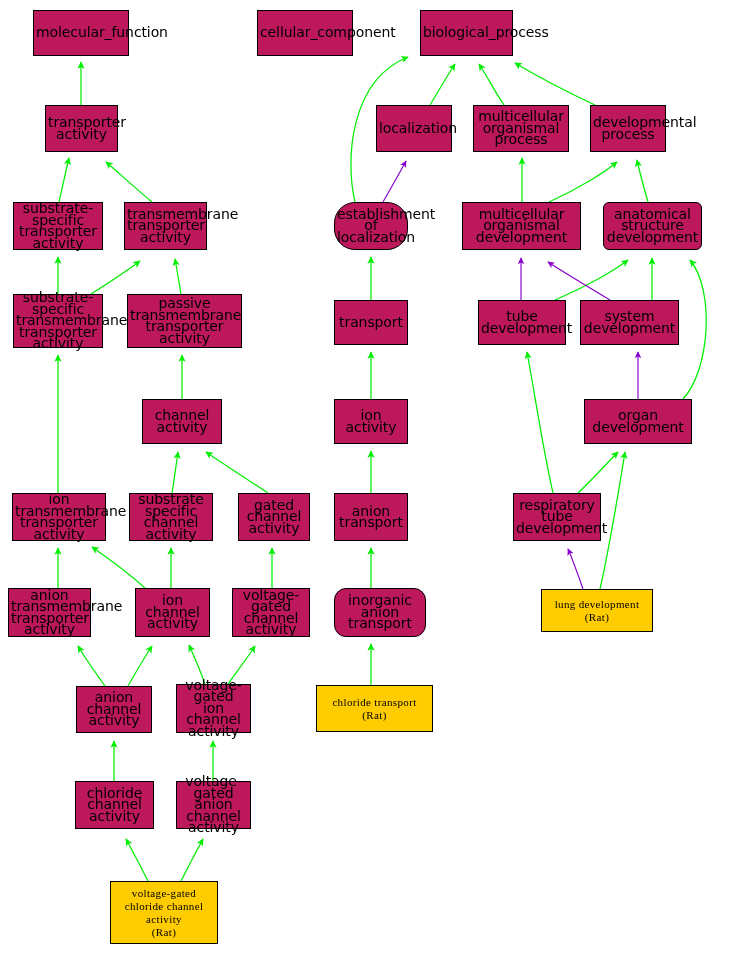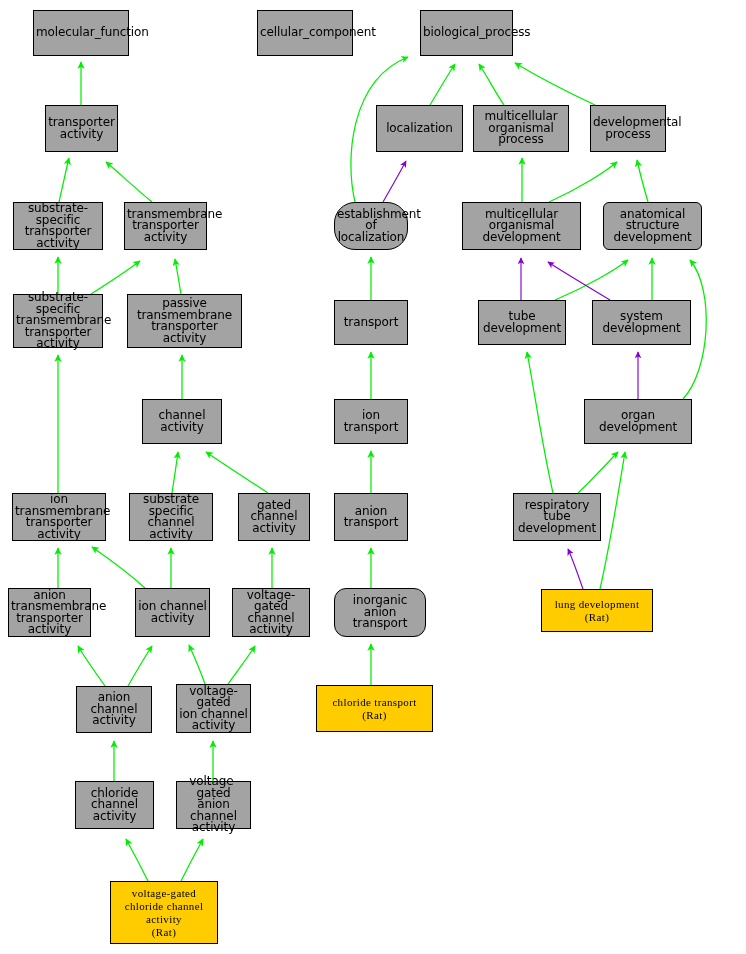--- a/index.html
+++ b/index.html
@@ -21,26 +21,26 @@
     left: 0;
     top: 0;
     width: 746px;
     height: 954px;
     pointer-events: none;
   }
   .node {
     position: absolute;
     box-sizing: border-box;
     border: 1px solid #000000;
-    background: #a3a3a3;
+    background: #be185d;
     display: flex;
     align-items: center;
     justify-content: center;
     text-align: center;
-    font-size: 12px;
+    font-size: 14px;
     line-height: 11.5px;
     color: #000000;
     padding: 1px 2px;
     z-index: 5;
     letter-spacing: -0.1px;
   }
   .node.highlight {
     background: #ffcc00;
     font-size: 11px;
     line-height: 13px;
@@ -117,21 +117,21 @@
       </div>
       <div class="node" style="left: 257px; top: 10px; width: 96px; height: 46px;">
         <span>cellular_component</span>
       </div>
       <div class="node" style="left: 420px; top: 10px; width: 93px; height: 46px;">
         <span>biological_process</span>
       </div>
       <div class="node" style="left: 45px; top: 105px; width: 73px; height: 47px;">
         <span>transporter<br>activity</span>
       </div>
-      <div class="node" style="left: 376px; top: 105px; width: 87px; height: 47px;">
+      <div class="node" style="left: 376px; top: 105px; width: 76px; height: 47px;">
         <span>localization</span>
       </div>
       <div class="node" style="left: 473px; top: 105px; width: 96px; height: 47px;">
         <span>multicellular<br>organismal process</span>
       </div>
       <div class="node" style="left: 590px; top: 105px; width: 76px; height: 47px;">
         <span>developmental<br>process</span>
       </div>
       <div class="node" style="left: 13px; top: 202px; width: 90px; height: 48px;">
         <span>substrate-specific<br>transporter<br>activity</span>
@@ -153,28 +153,28 @@
       </div>
       <div class="node" style="left: 127px; top: 294px; width: 115px; height: 54px;">
         <span>passive transmembrane<br>transporter<br>activity</span>
       </div>
       <div class="node" style="left: 334px; top: 300px; width: 74px; height: 45px;">
         <span>transport</span>
       </div>
       <div class="node" style="left: 478px; top: 300px; width: 88px; height: 45px;">
         <span>tube development</span>
       </div>
-      <div class="node" style="left: 592px; top: 300px; width: 99px; height: 45px;">
+      <div class="node" style="left: 580px; top: 300px; width: 99px; height: 45px;">
         <span>system development</span>
       </div>
       <div class="node" style="left: 142px; top: 399px; width: 80px; height: 45px;">
         <span>channel activity</span>
       </div>
       <div class="node" style="left: 334px; top: 399px; width: 74px; height: 45px;">
-        <span>ion transport</span>
+        <span>ion activity</span>
       </div>
       <div class="node" style="left: 584px; top: 399px; width: 108px; height: 45px;">
         <span>organ development</span>
       </div>
       <div class="node" style="left: 12px; top: 493px; width: 94px; height: 48px;">
         <span>ion transmembrane<br>transporter<br>activity</span>
       </div>
       <div class="node" style="left: 129px; top: 493px; width: 84px; height: 48px;">
         <span>substrate specific<br>channel activity</span>
       </div>

